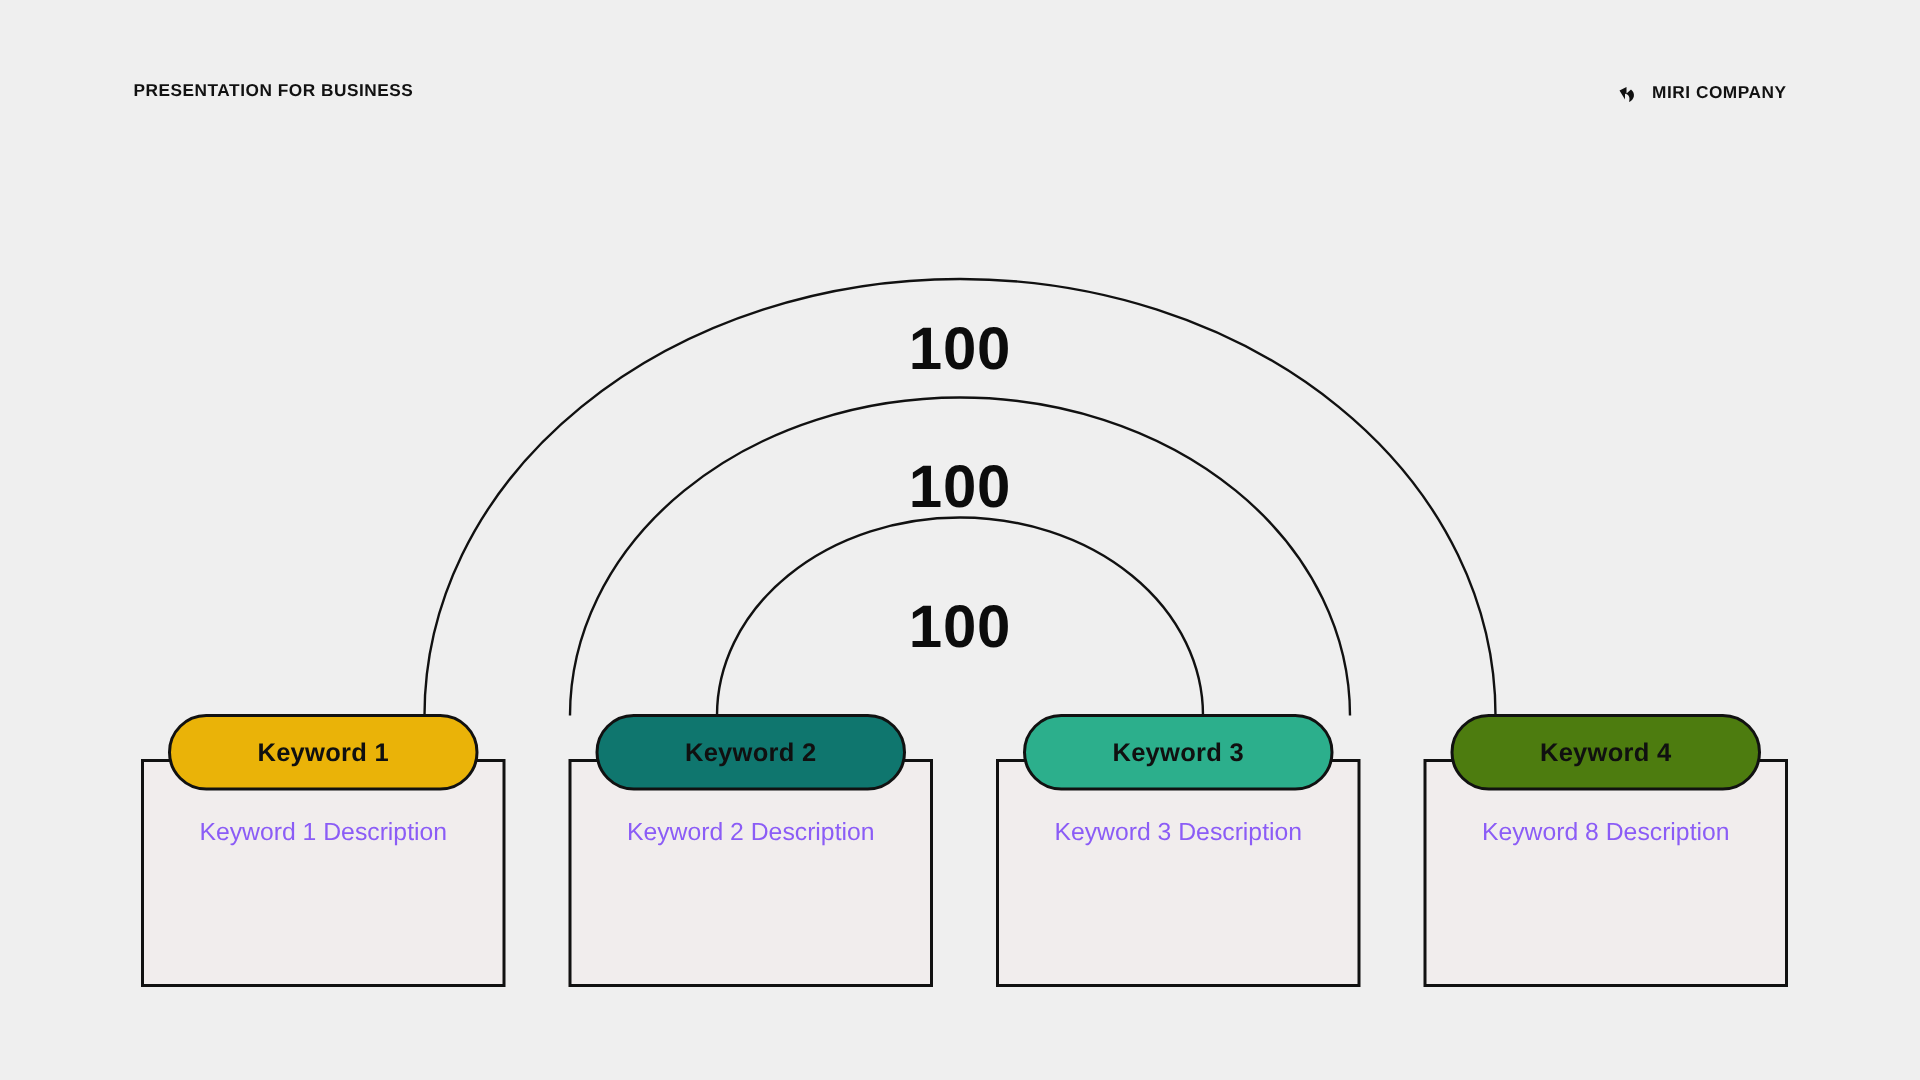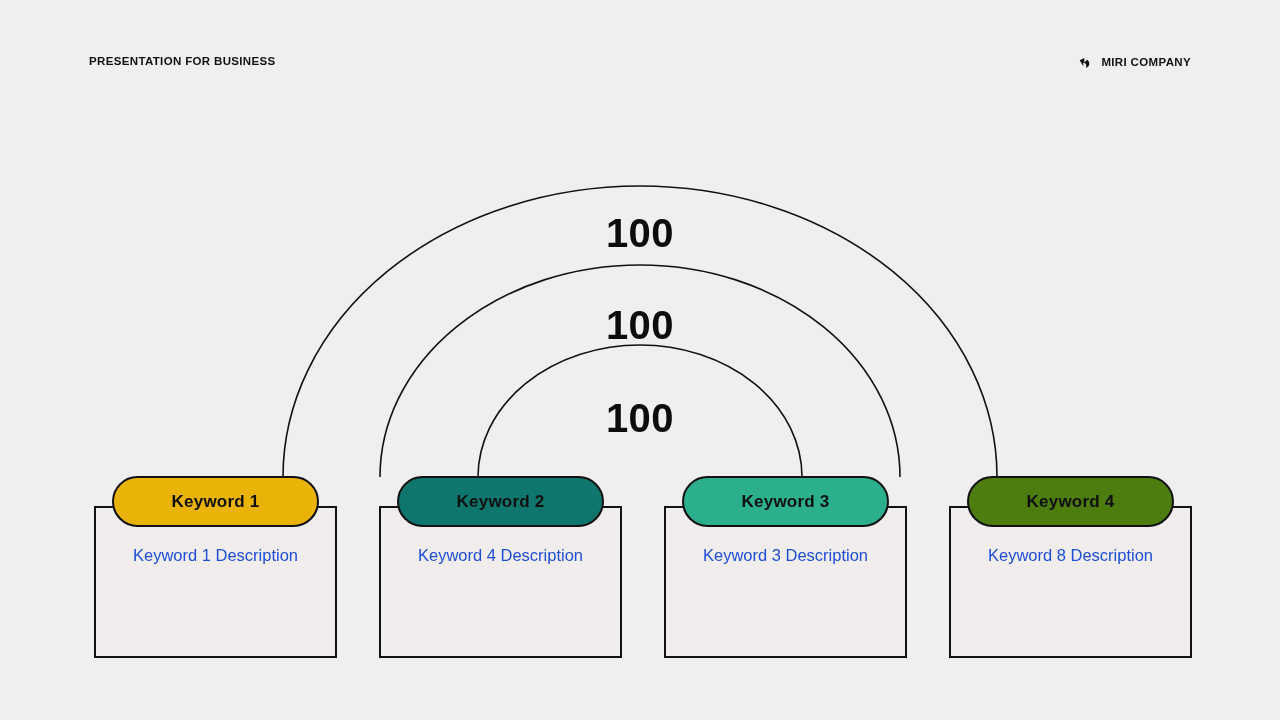--- a/index.html
+++ b/index.html
@@ -114,21 +114,21 @@
     letter-spacing:0.2px;
   }
 
   .card-desc {
     position:absolute;
     top:70px;
     left:0; right:0;
     text-align:center;
     font-size:16.5px;
     font-weight:400;
-    color:#1d4ed8;
+    color:#8b5cf6;
   }
 </style>
 </head>
 <body>
 
 <div class="slide">
 
   <div class="kicker">PRESENTATION FOR BUSINESS</div>
 
   <div class="brand">
@@ -158,21 +158,21 @@
         <span>Keyword 1</span>
       </div>
       <div class="card-desc">Keyword 1 Description</div>
     </div>
 
     <div class="card" style="left:379px; top:476px; width:243px;">
       <div class="card-box"></div>
       <div class="card-pill" style="left:18px; width:207px; background:#0f766e;">
         <span>Keyword 2</span>
       </div>
-      <div class="card-desc">Keyword 4 Description</div>
+      <div class="card-desc">Keyword 2 Description</div>
     </div>
 
     <div class="card" style="left:664px; top:476px; width:243px;">
       <div class="card-box"></div>
       <div class="card-pill" style="left:18px; width:207px; background:#2caf8c;">
         <span>Keyword 3</span>
       </div>
       <div class="card-desc">Keyword 3 Description</div>
     </div>
 

